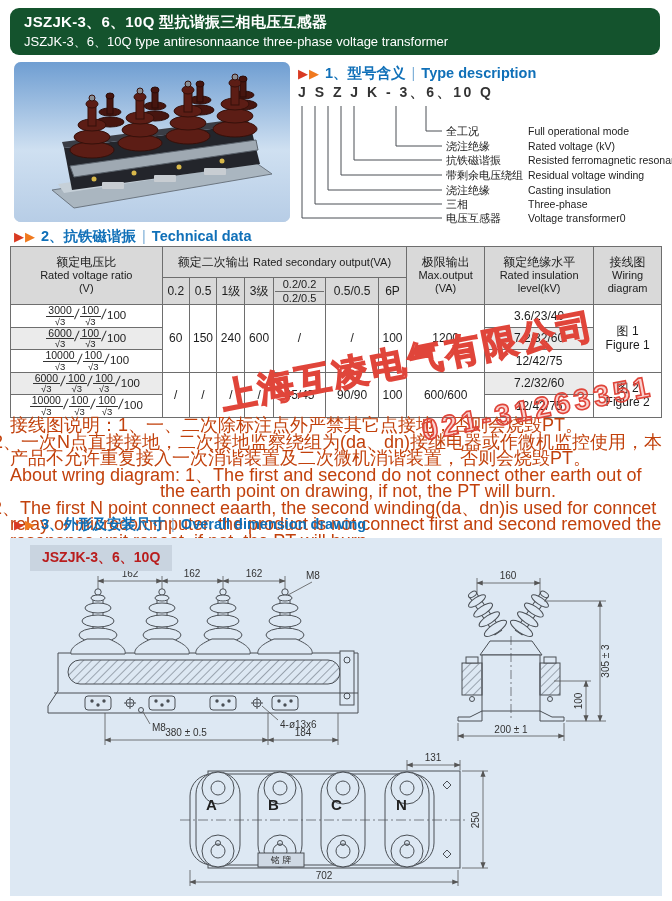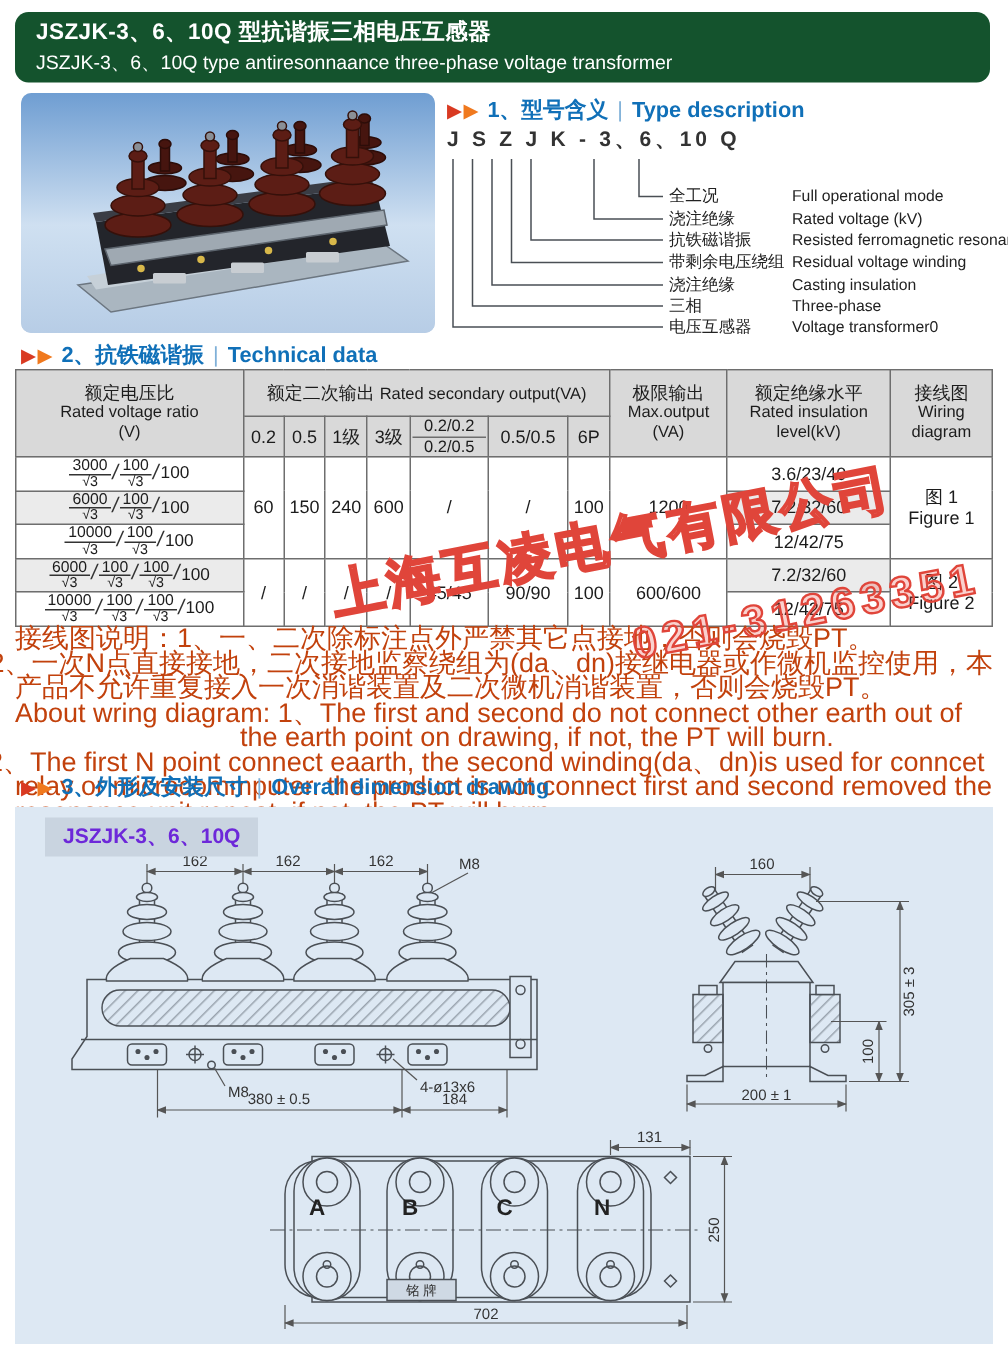--- a/index.html
+++ b/index.html
@@ -60,21 +60,21 @@
   
   .notes{position:absolute;left:10px;top:417px;width:654px;font-size:18px;line-height:16.5px;color:#c2410c;}
   .notes p{margin:0;}
   .n-zh2{margin-left:105px;text-indent:-17px;}
   .n-en1{padding-left:150px;text-indent:-150px;}
   .n-en2{margin-left:168px;text-indent:-18px;}
   .nlabel{white-space:nowrap;}
 
   
   .panel{position:absolute;left:10px;top:538px;width:652px;height:358px;background:#dde8f3;}
-  .model-label{position:absolute;left:20px;top:7px;background:#c9d4e0;color:#6d28d9;
+  .model-label{position:absolute;left:20px;top:7px;background:#c9d4e0;color:#b91c1c;
                font-size:14px;font-weight:bold;padding:4px 12px;z-index:2;}
   .panel svg{position:absolute;left:0;top:0;}
   .dimt{font-size:10px;fill:#333;}
   .bigletter{font-size:15px;font-weight:bold;fill:#222;}
 </style>
 </head>
 <body>
 
 <div class="page">
 

